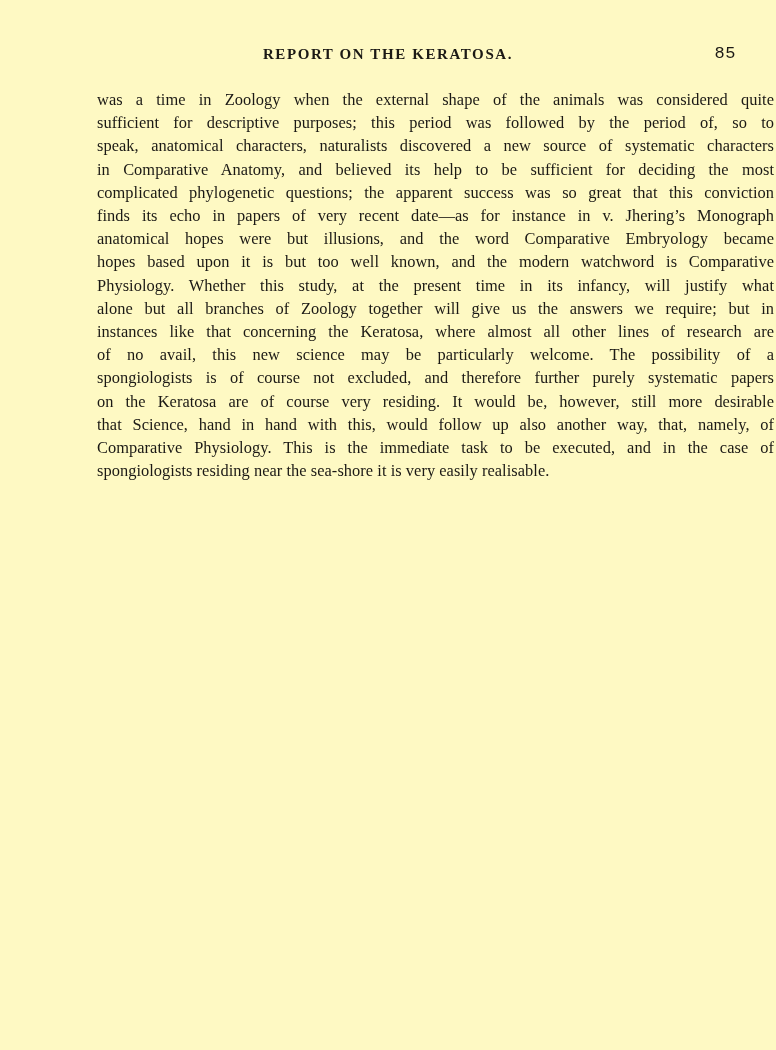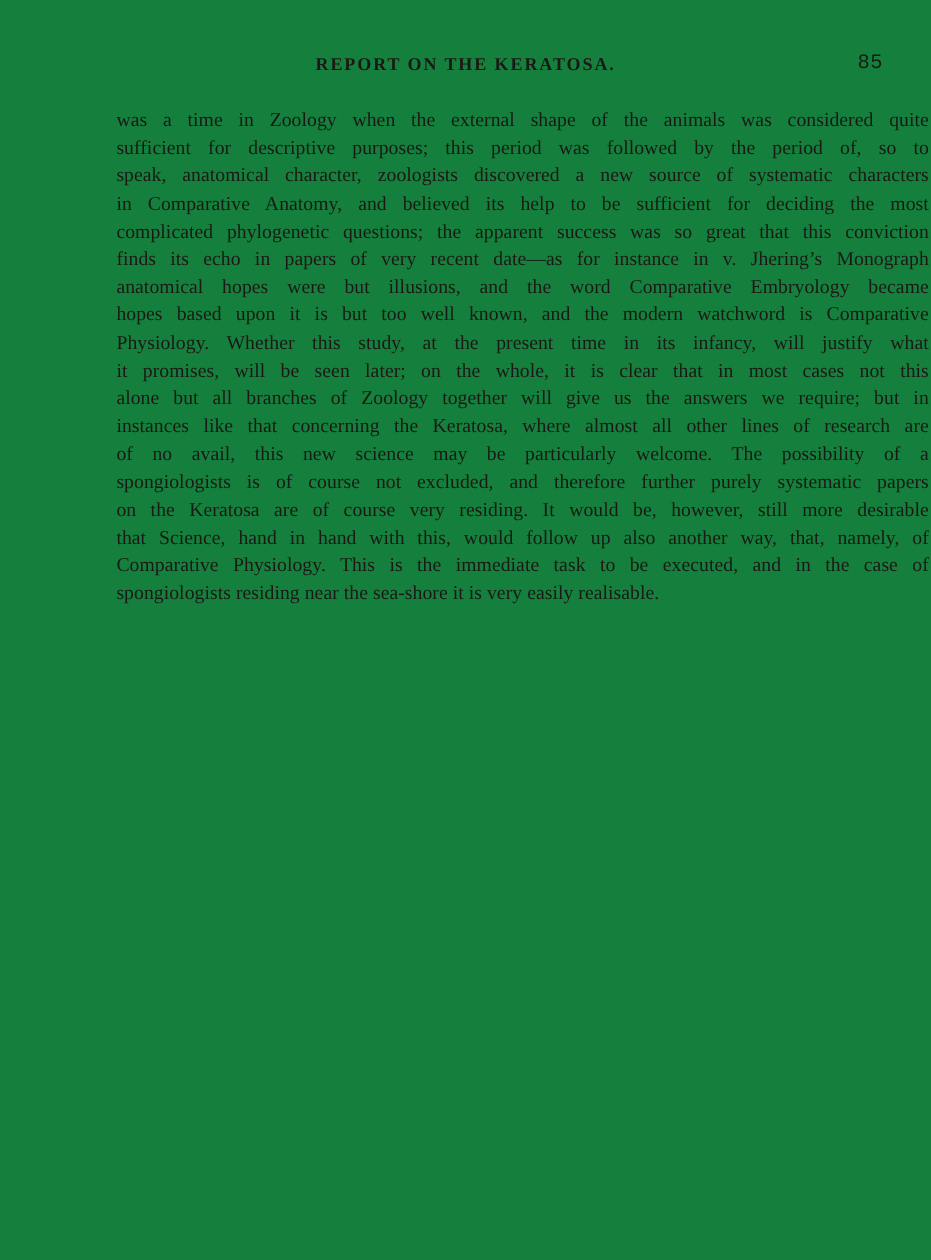--- a/index.html
+++ b/index.html
@@ -5,21 +5,21 @@
   html, body {
     margin: 0;
     padding: 0;
     background: #e8e8e8;
   }
   .page {
     position: relative;
     width: 776px;
     height: 1050px;
     margin: 0 auto;
-    background: #15803d;
+    background: #fef9c3;
     font-family: "Liberation Serif", serif;
     color: #1b1915;
     overflow: hidden;
   }
   .header {
     position: absolute;
     top: 45px;
     left: 0;
     width: 100%;
     text-align: center;
@@ -61,28 +61,27 @@
 <body>
 
 <div class="page">
   <div class="header">
     <span class="running-title">REPORT ON THE KERATOSA.</span>
     <span class="page-number">85</span>
   </div>
   <div class="body-text">
       <div class="line">was a time in Zoology when the external shape of the animals was considered quite</div>
       <div class="line">sufficient for descriptive purposes; this period was followed by the period of, so to</div>
-      <div class="line">speak, anatomical character, zoologists discovered a new source of systematic characters</div>
+      <div class="line">speak, anatomical characters, naturalists discovered a new source of systematic characters</div>
       <div class="line">in Comparative Anatomy, and believed its help to be sufficient for deciding the most</div>
       <div class="line">complicated phylogenetic questions; the apparent success was so great that this conviction</div>
       <div class="line">finds its echo in papers of very recent date—as for instance in v. Jhering’s Monograph</div>
       <div class="line">anatomical hopes were but illusions, and the word Comparative Embryology became</div>
       <div class="line">hopes based upon it is but too well known, and the modern watchword is Comparative</div>
       <div class="line">Physiology.  Whether this study, at the present time in its infancy, will justify what</div>
-      <div class="line">it promises, will be seen later; on the whole, it is clear that in most cases not this</div>
       <div class="line">alone but all branches of Zoology together will give us the answers we require; but in</div>
       <div class="line">instances like that concerning the Keratosa, where almost all other lines of research are</div>
       <div class="line">of no avail, this new science may be particularly welcome.  The possibility of a</div>
       <div class="line">spongiologists is of course not excluded, and therefore further purely systematic papers</div>
       <div class="line">on the Keratosa are of course very residing.  It would be, however, still more desirable</div>
       <div class="line">that Science, hand in hand with this, would follow up also another way, that, namely, of</div>
       <div class="line">Comparative Physiology.  This is the immediate task to be executed, and in the case of</div>
       <div class="line last">spongiologists residing near the sea-shore it is very easily realisable.</div>
     </div>
 </div>

